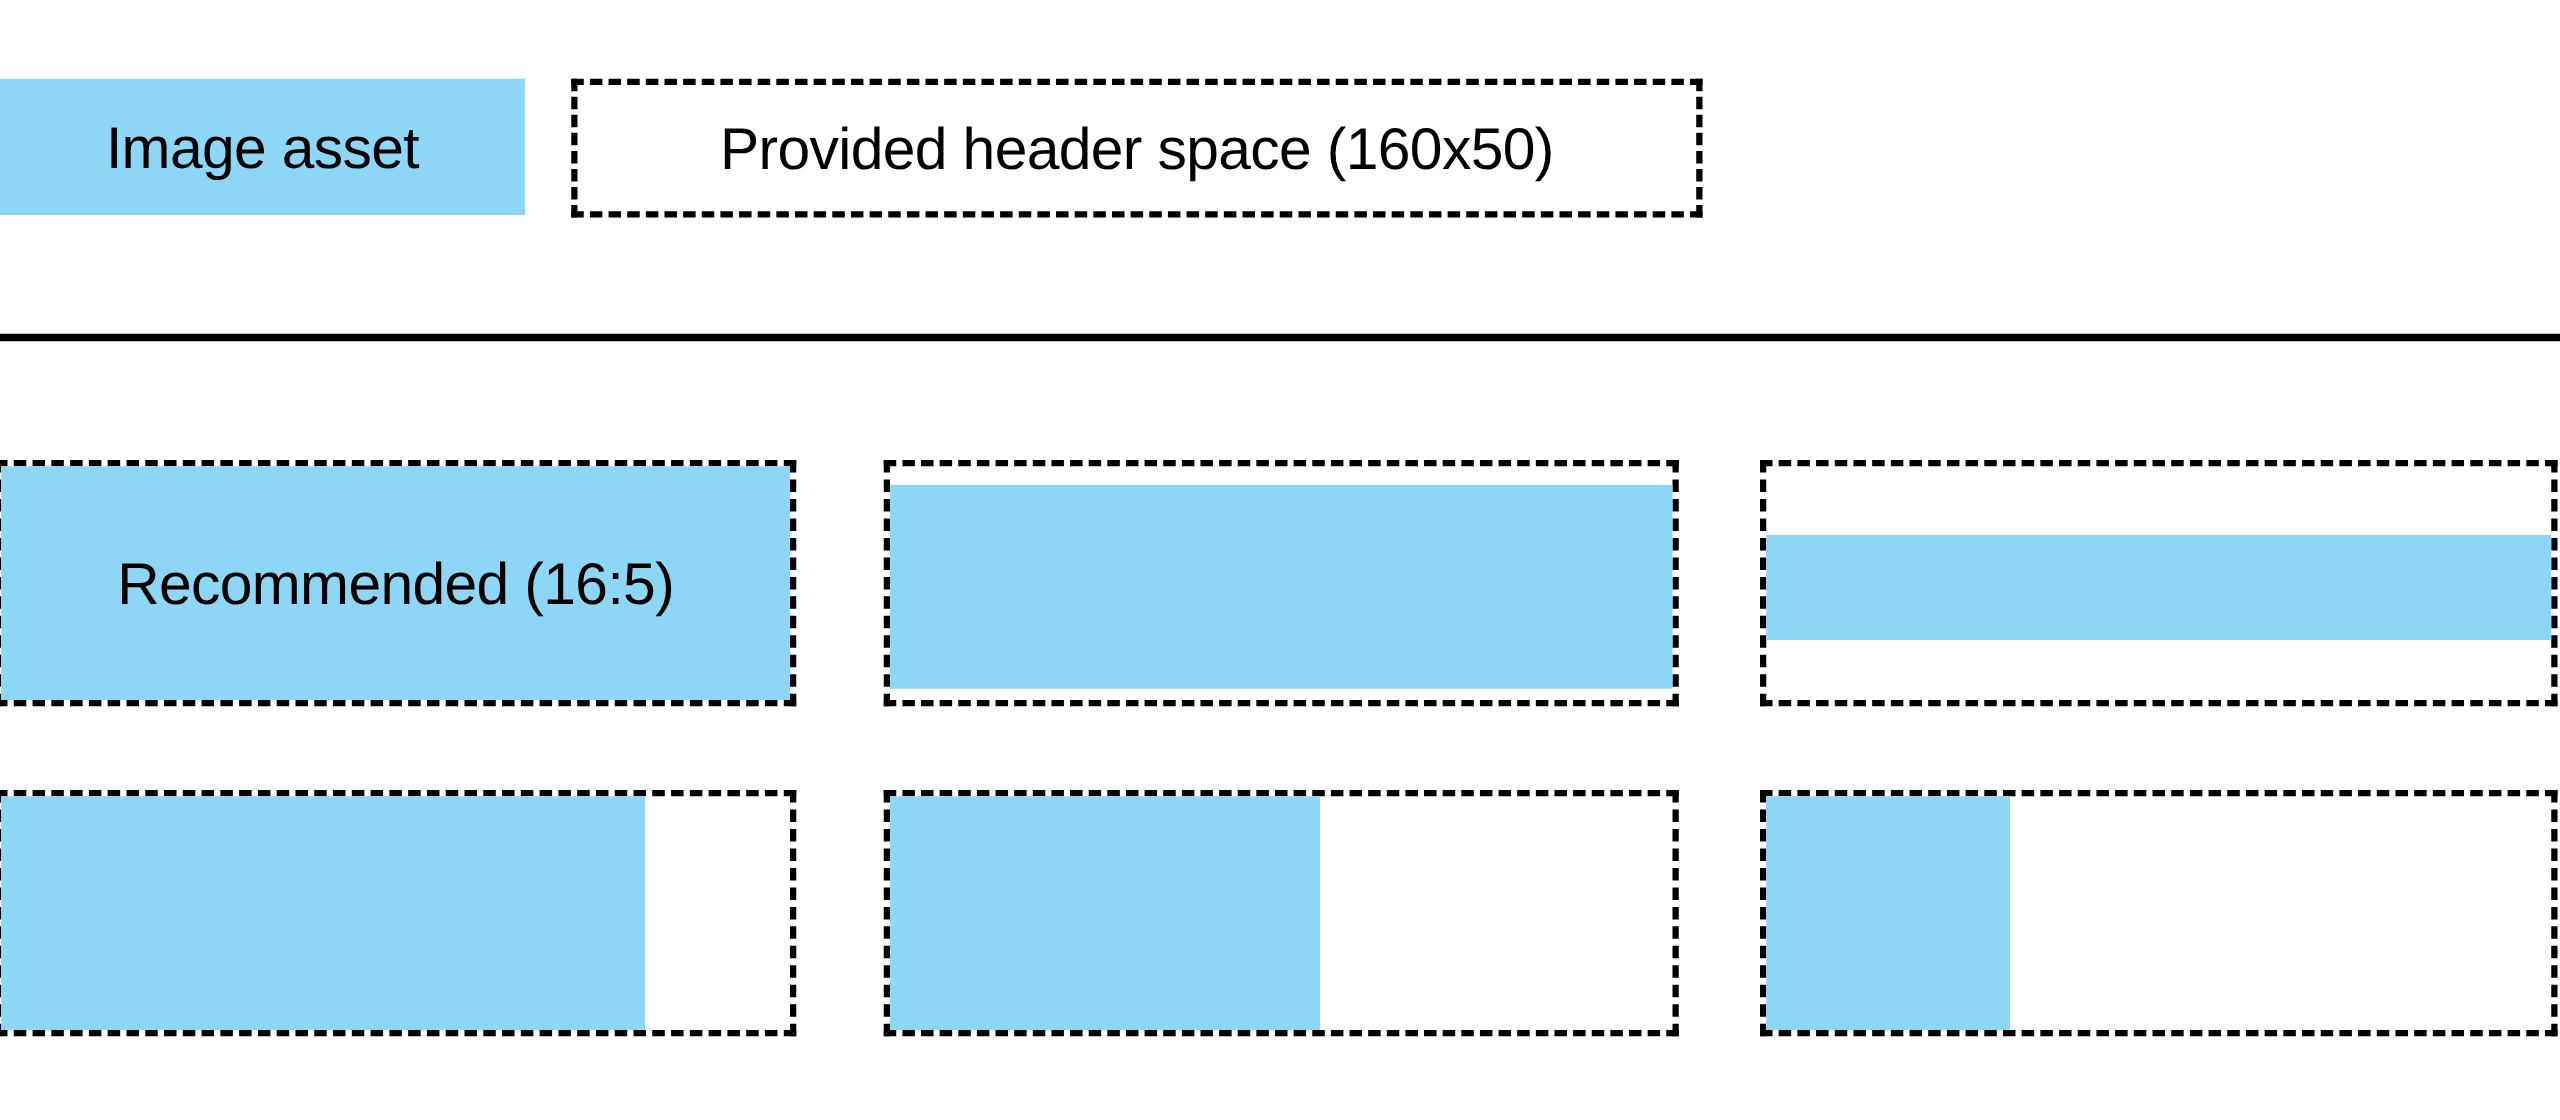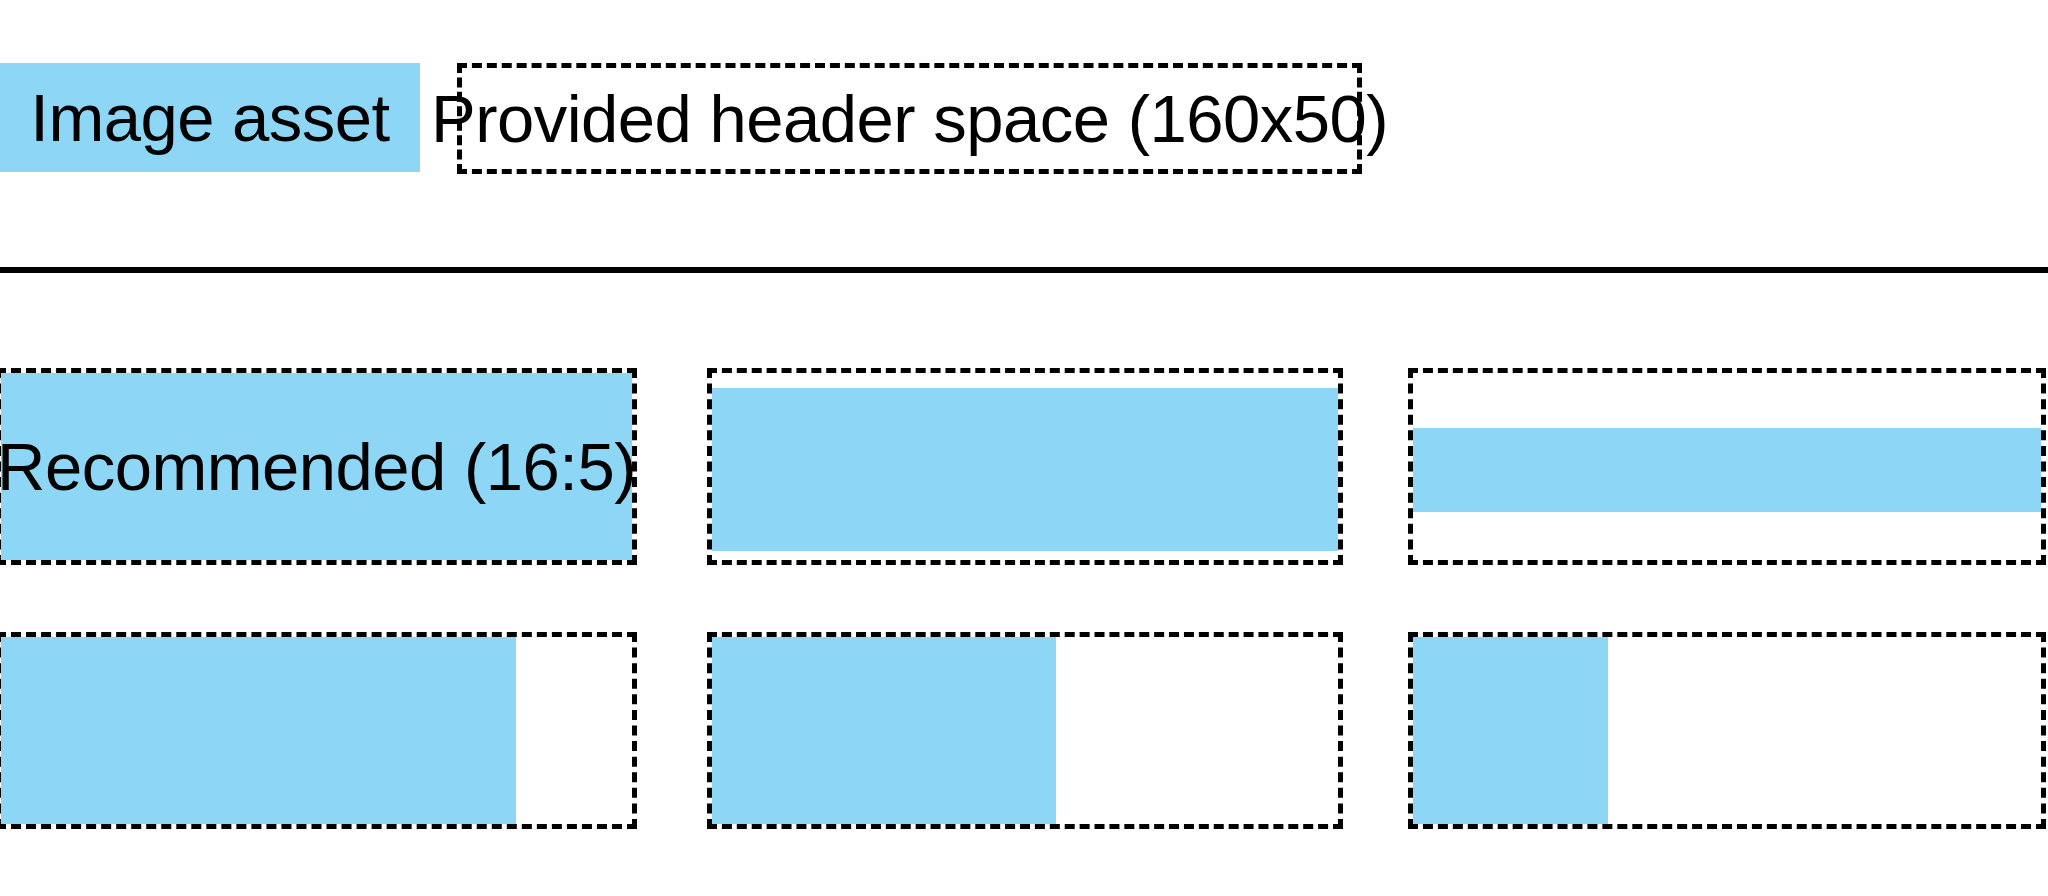--- a/index.html
+++ b/index.html
@@ -10,21 +10,21 @@
   .canvas {
     position: relative;
     width: 2048px;
     height: 896px;
     background: #ffffff;
     overflow: hidden;
     font-family: "Liberation Sans", sans-serif;
     color: #000000;
   }
   .label-text {
-    font-size: 67px;
+    font-size: 47px;
     font-weight: 500;
     letter-spacing: -0.5px;
     color: #000000;
     white-space: nowrap;
   }
   
   .asset-swatch {
     position: absolute;
     left: 0;
     top: 63px;

